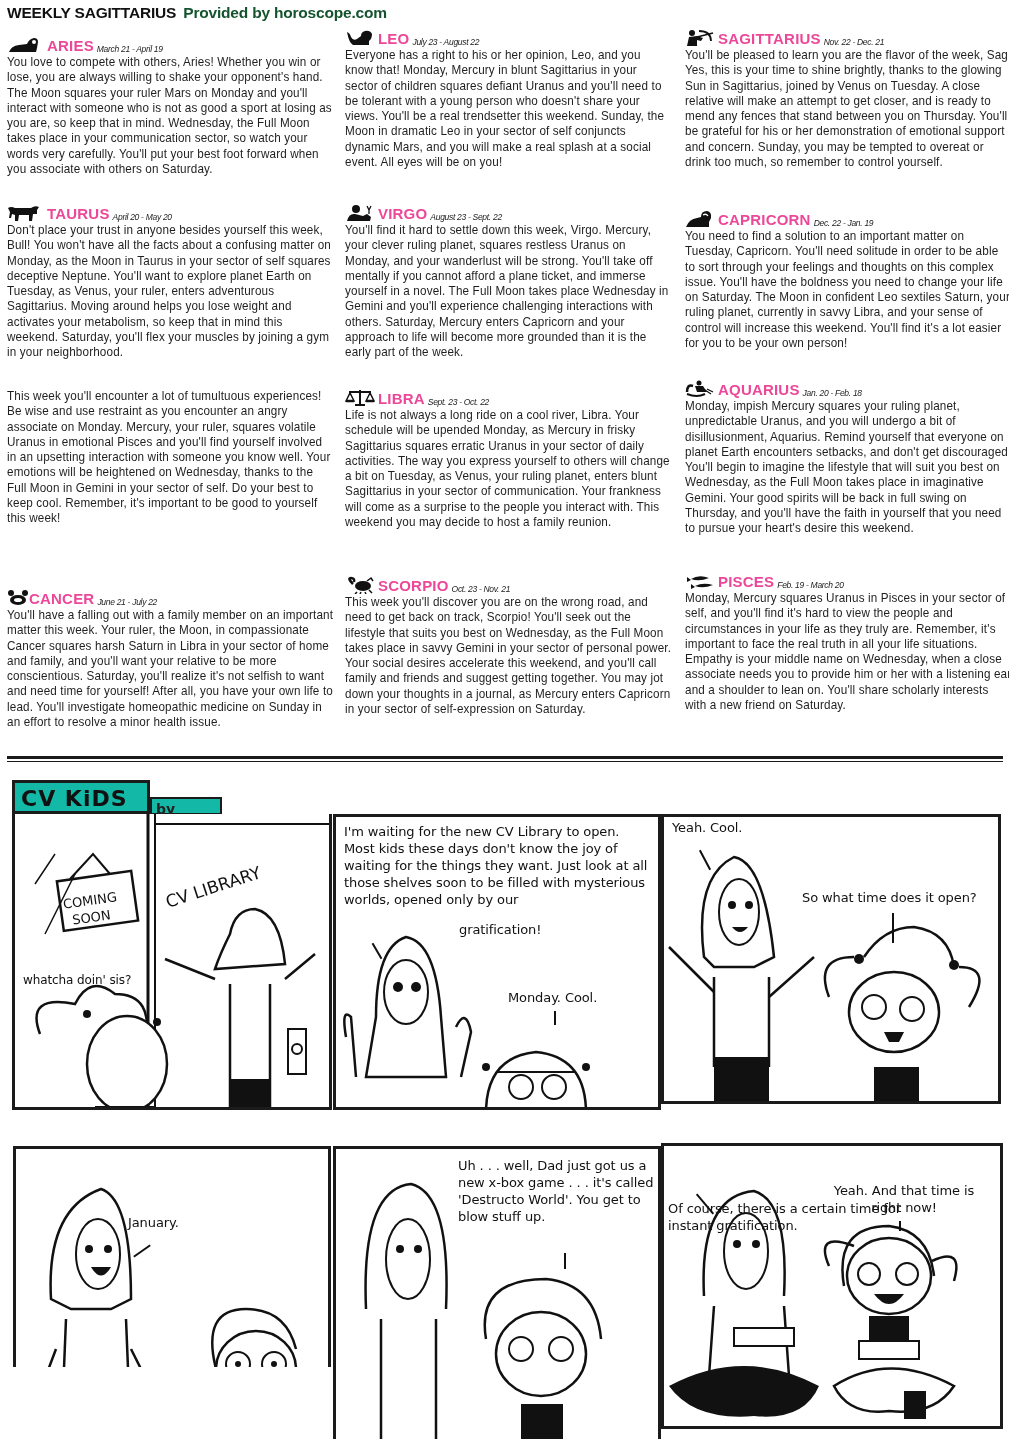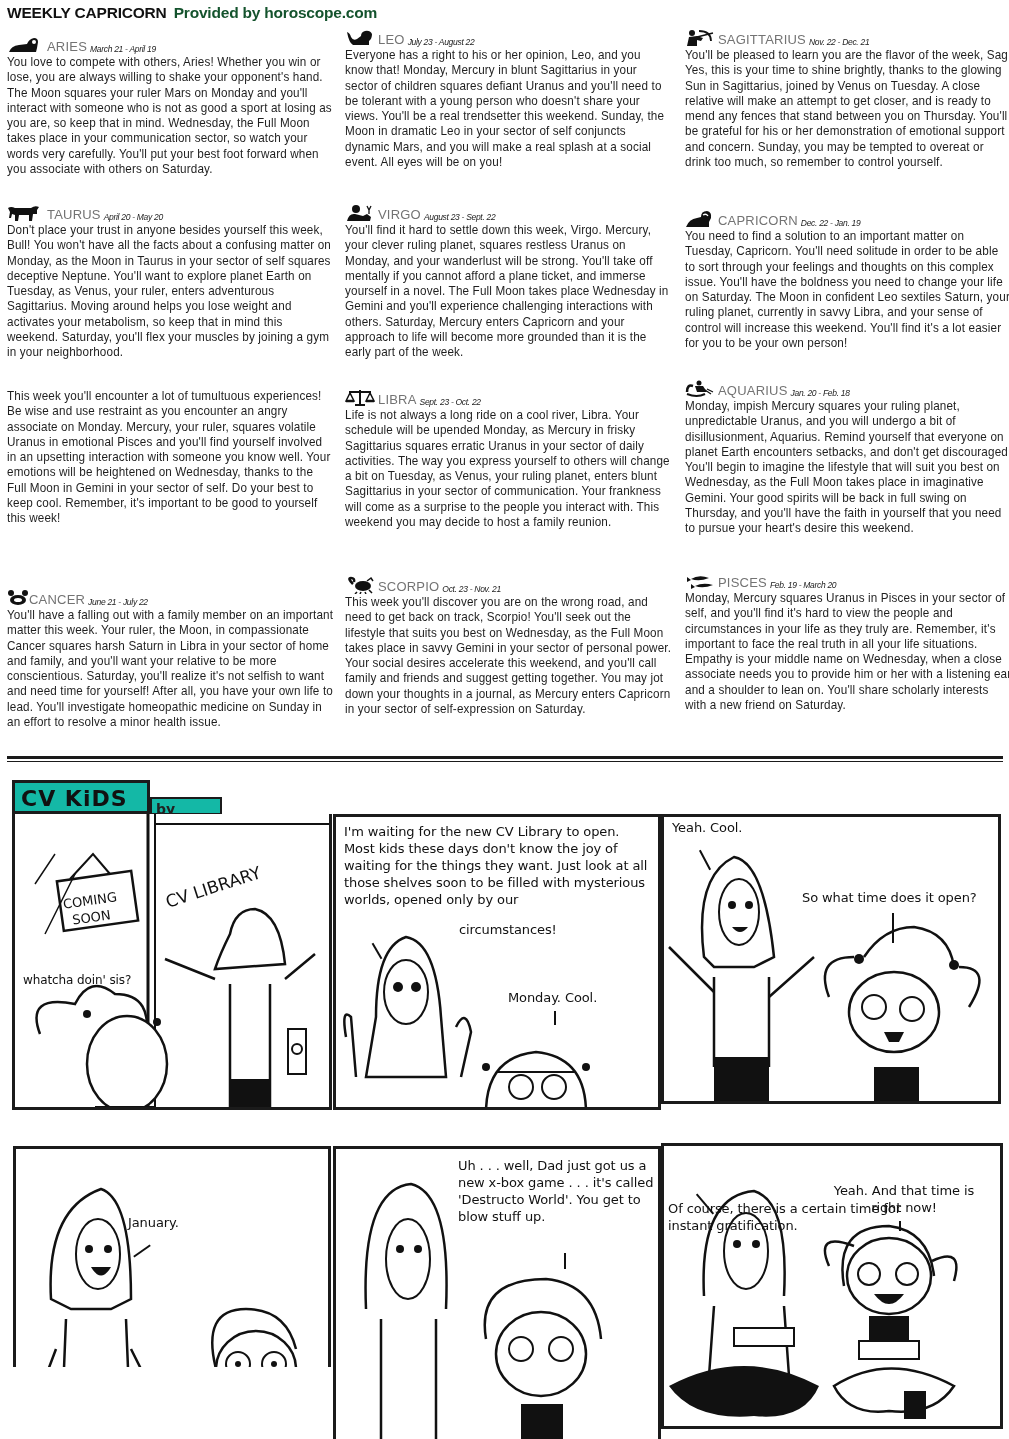--- a/index.html
+++ b/index.html
@@ -14,41 +14,41 @@
   .col1 { left: 7px; }
   .col2 { left: 345px; }
   .col3 { left: 685px; }
 
   .sign { position: absolute; left: 0; width: 330px; }
   .sign-head { display: flex; align-items: flex-end; height: 18px; white-space: nowrap; }
   .sign-icon { width: 34px; height: 18px; display: inline-block; margin-right: 6px; flex: none; }
   .sign-icon svg { width: 34px; height: 18px; display: block; }
   .col2 .sign-icon, .col3 .sign-icon { width: 30px; margin-right: 3px; }
   .col2 .sign-icon svg, .col3 .sign-icon svg { width: 30px; }
-  .sign-name { font-weight: normal; font-size: 13px; color: #737373; letter-spacing: 0.2px; }
+  .sign-name { font-weight: bold; font-size: 15px; color: #ec4899; letter-spacing: 0.2px; }
   .sign-dates { font-style: italic; font-size: 8.5px; color: #222; margin-left: 3px; letter-spacing: -0.3px; }
   .sign-body { font-family: "Liberation Sans", sans-serif; font-size: 12.2px; line-height: 15.3px; color: #1f1f1f; margin-top: 1px; letter-spacing: 0.15px; font-stretch: condensed; transform: scaleX(0.96); transform-origin: left top; width: 340px; }
 
   .rule { position: absolute; left: 7px; width: 996px; height: 3px; background: #1a1a1a; }
   .rule.thin { height: 1px; }
 
   .comic { position: absolute; left: 0; top: 770px; width: 1009px; height: 669px; }
   .panel { position: absolute; border: 3px solid #1b1b1b; background: #fff; overflow: hidden; }
   .panel svg { position: absolute; left: 0; top: 0; }
   .bubble { position: absolute; font-family: "DejaVu Sans", sans-serif; font-size: 13px; line-height: 17px; color: #111; letter-spacing: -0.1px; }
   .title-box { position: absolute; border: 3px solid #1b1b1b; background: #14b8a6; }
   .title-text { font-family: "DejaVu Sans", sans-serif; font-weight: bold; font-size: 22px; letter-spacing: 1px; color: #111; }
   .byline { font-family: "DejaVu Sans", sans-serif; font-size: 14px; color: #222; font-weight: bold; }
   .tail { position: absolute; background: #111; width: 2px; }
 </style>
 </head>
 <body>
 
 <div class="header">
-  <span class="title" data-bind="header.title">WEEKLY CAPRICORN</span>
+  <span class="title" data-bind="header.title">WEEKLY SAGITTARIUS</span>
   <span class="provider" data-bind="header.provider">Provided by horoscope.com</span>
 </div>
 
 <div class="col col1">
   <div class="sign" style="top:4px">
     <div class="sign-head">
       <span class="sign-icon">
         <svg viewBox="0 0 34 18">
             <path d="M2 16 Q4 10 12 9 L20 8 Q22 3 27 2 Q31 2 31 6 L30 12 L29 16 Z" fill="#111"></path>
             <circle cx="27" cy="6" r="2" fill="#fff"></circle>
@@ -264,21 +264,21 @@
         <circle cx="80" cy="170" r="5" fill="#111"></circle>
       <path d="M10 220 Q5 190 15 200 L20 260 M120 210 Q130 190 135 215 L125 260" stroke="#111" stroke-width="2.5" fill="none"></path>
       <path d="M150 296 Q150 240 200 235 Q250 240 250 296" fill="#fff" stroke="#111" stroke-width="2.5"></path>
       <path d="M160 255 L240 255" stroke="#111" stroke-width="2"></path>
       <circle cx="185" cy="270" r="12" fill="#fff" stroke="#111" stroke-width="2"></circle>
       <circle cx="218" cy="270" r="12" fill="#fff" stroke="#111" stroke-width="2"></circle>
       <circle cx="150" cy="250" r="4" fill="#111"></circle>
         <circle cx="250" cy="250" r="4" fill="#111"></circle>
     </svg>
     <div class="bubble" style="left:8px; top:6px; width:310px;" data-bind="comic.panels.1.dialogue.0">I'm waiting for the new CV Library to open. Most kids these days don't know the joy of waiting for the things they want.  Just look at all those shelves soon to be filled with mysterious worlds, opened only by our</div>
-    <div class="bubble" style="left:123px; top:104px;" data-bind="comic.panels.1.dialogue.1">circumstances!</div>
+    <div class="bubble" style="left:123px; top:104px;" data-bind="comic.panels.1.dialogue.1">gratification!</div>
     <div class="tail" style="left:40px; top:125px; height:18px; transform:rotate(-30deg);"></div>
     <div class="bubble" style="left:172px; top:172px;" data-bind="comic.panels.1.dialogue.2">Monday. Cool.</div>
     <div class="tail" style="left:218px; top:194px; height:14px;"></div>
   </div>
 
   <div class="panel" style="left:661px; top:44px; width:340px; height:290px;">
     <svg width="340" height="290" viewBox="0 0 340 290">
       <path d="M40 140 Q30 60 70 40 Q100 45 110 140 L90 150 L50 150 Z" fill="#fff" stroke="#111" stroke-width="2.5"></path>
       <ellipse cx="75" cy="95" rx="20" ry="33" fill="#fff" stroke="#111" stroke-width="2"></ellipse>
       <circle cx="68" cy="88" r="4" fill="#111"></circle>

